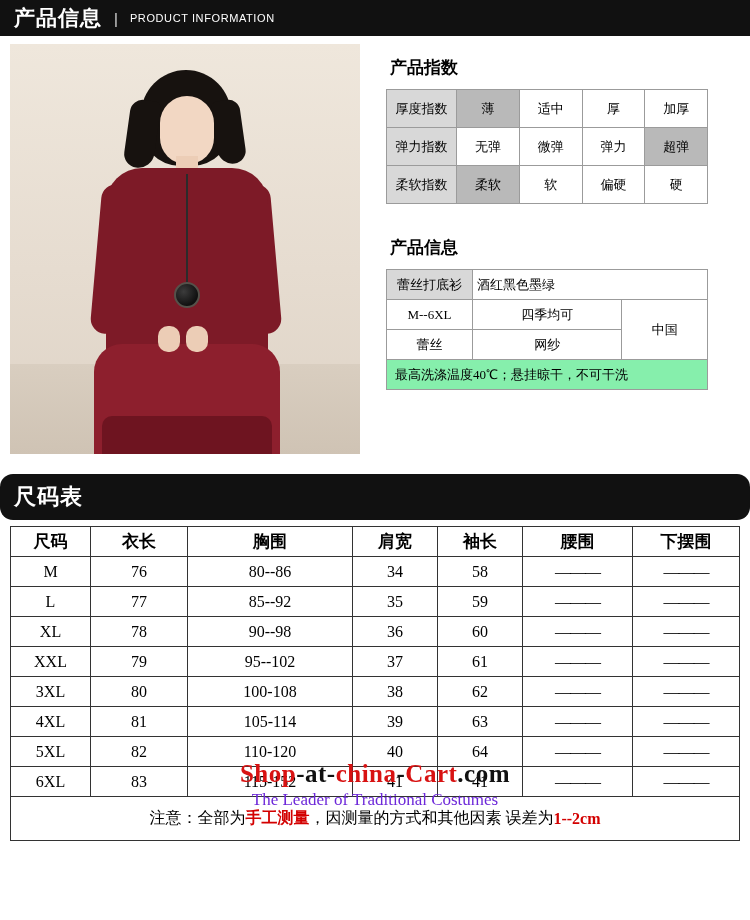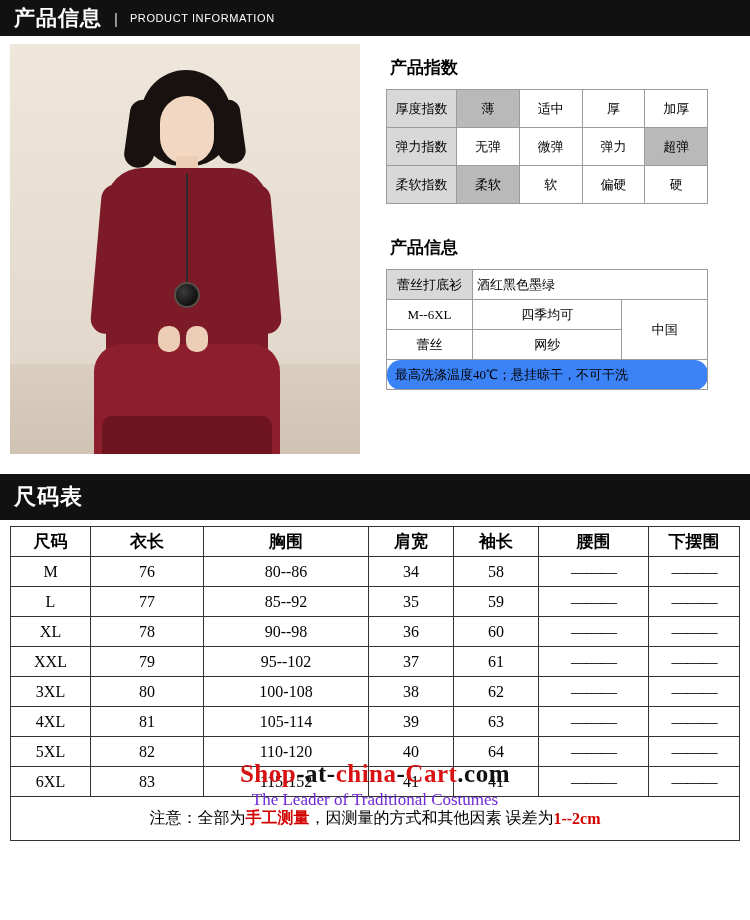--- a/index.html
+++ b/index.html
@@ -96,30 +96,31 @@
     padding:0 2px;
   }
   table.idx td.lbl { background:#d8d8d8; width:70px; font-weight:normal; }
   table.idx td.hl { background:#b9b9b9; }
   .spacer { height:26px; }
   table.info td {
     border:1px solid #9b9b9b;
     height:30px; text-align:center; vertical-align:middle; padding:0 4px;
   }
   table.info td.lbl { background:#d8d8d8; width:86px; }
-  table.info td.note { text-align:left; padding-left:8px; background:#3b82f6;border-radius:14px; }
+  table.info td.note { text-align:left; padding-left:8px; background:#86efac; }
   .colors { display:flex; justify-content:flex-start; }
 
   
   .sizebar {
     margin-top:8px;
     height:46px; background:#111; color:#fff;
     display:flex; align-items:center; padding-left:14px;
     font-family:"Liberation Serif", serif; font-size:22px; font-weight:bold;
     letter-spacing:1px;
+    border-radius:13px;
   }
   .sizewrap { padding:6px 10px 0 10px; position:relative; }
   table.size {
     border-collapse:collapse; width:730px;
     font-family:"Liberation Serif", serif; font-size:16px;
   }
   table.size th, table.size td {
     border:1px solid #333; height:30px; text-align:center; font-weight:normal;
   }
   table.size th { font-weight:bold; font-size:17px; }
@@ -239,21 +240,21 @@
 
 <div class="sizebar">
   <span>尺码表</span>
 </div>
 
 <div class="sizewrap">
   <table class="size">
     <thead>
       <tr>
         <th style="width:80px">尺码</th>
-        <th style="width:113px">衣长</th>
+        <th style="width:97px">衣长</th>
         <th style="width:165px">胸围</th>
         <th style="width:85px">肩宽</th>
         <th style="width:85px">袖长</th>
         <th style="width:110px">腰围</th>
         <th>下摆围</th>
       </tr>
     </thead>
     <tbody>
       <tr>
         <td>M</td>

